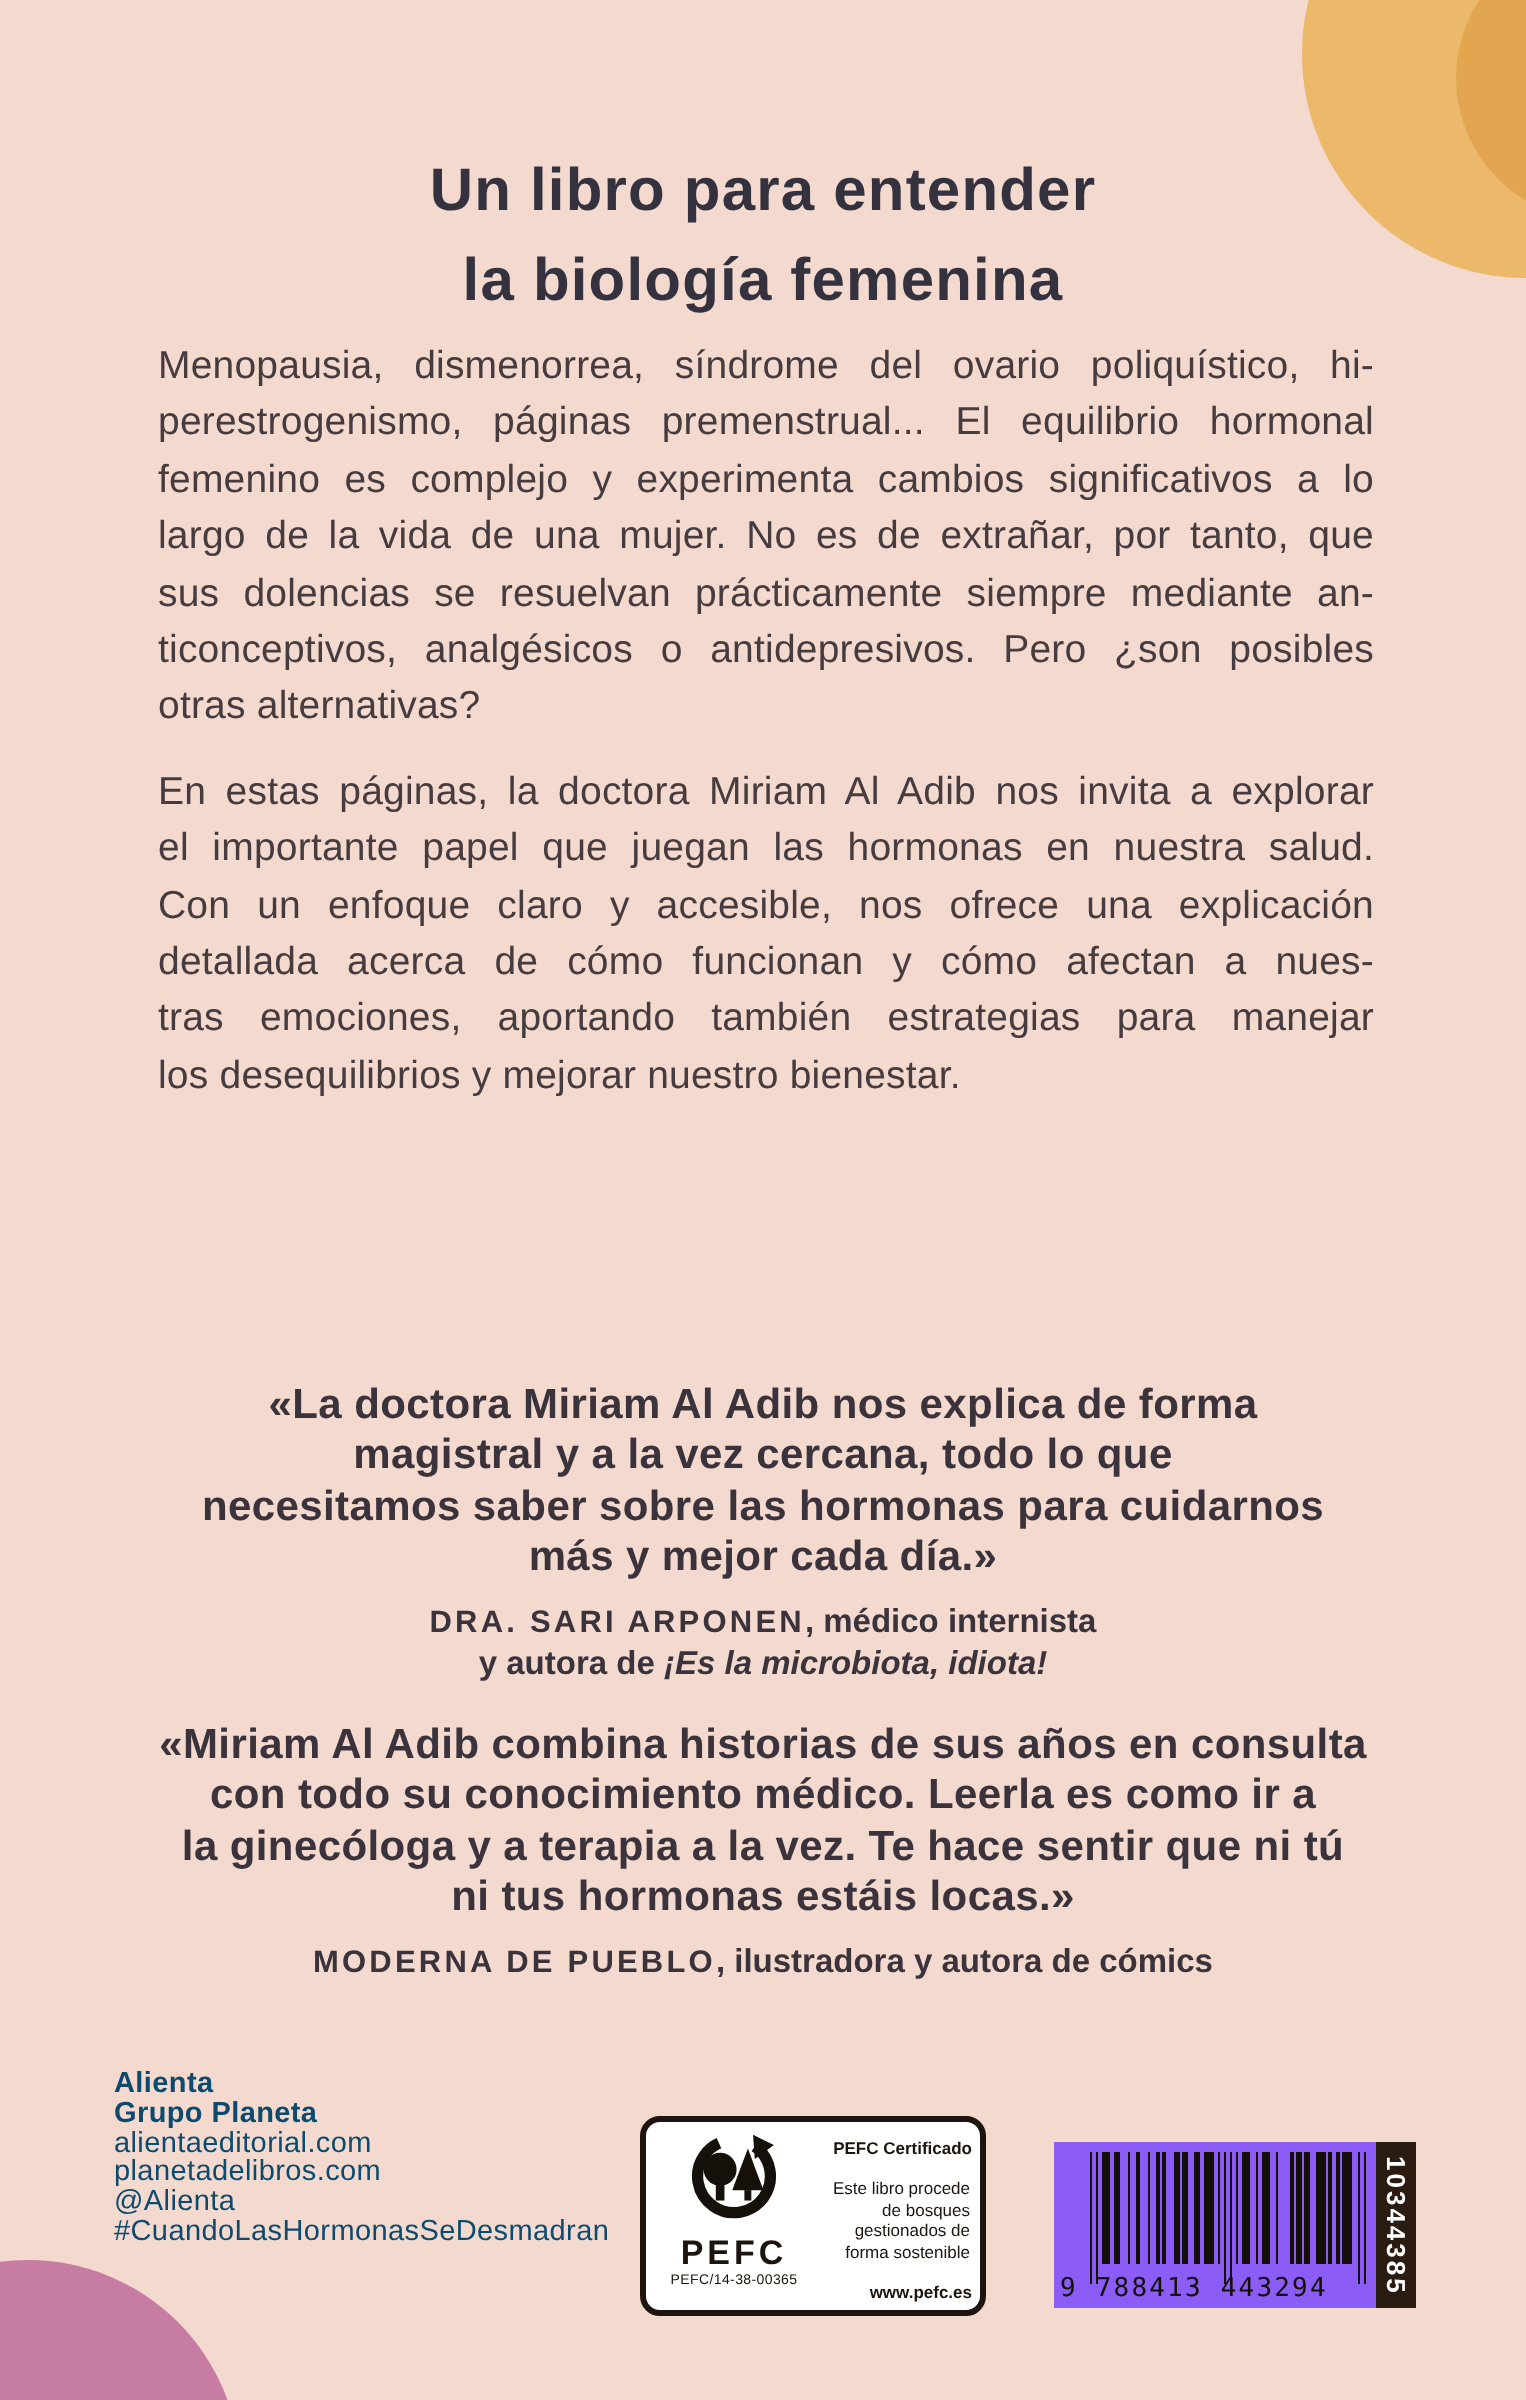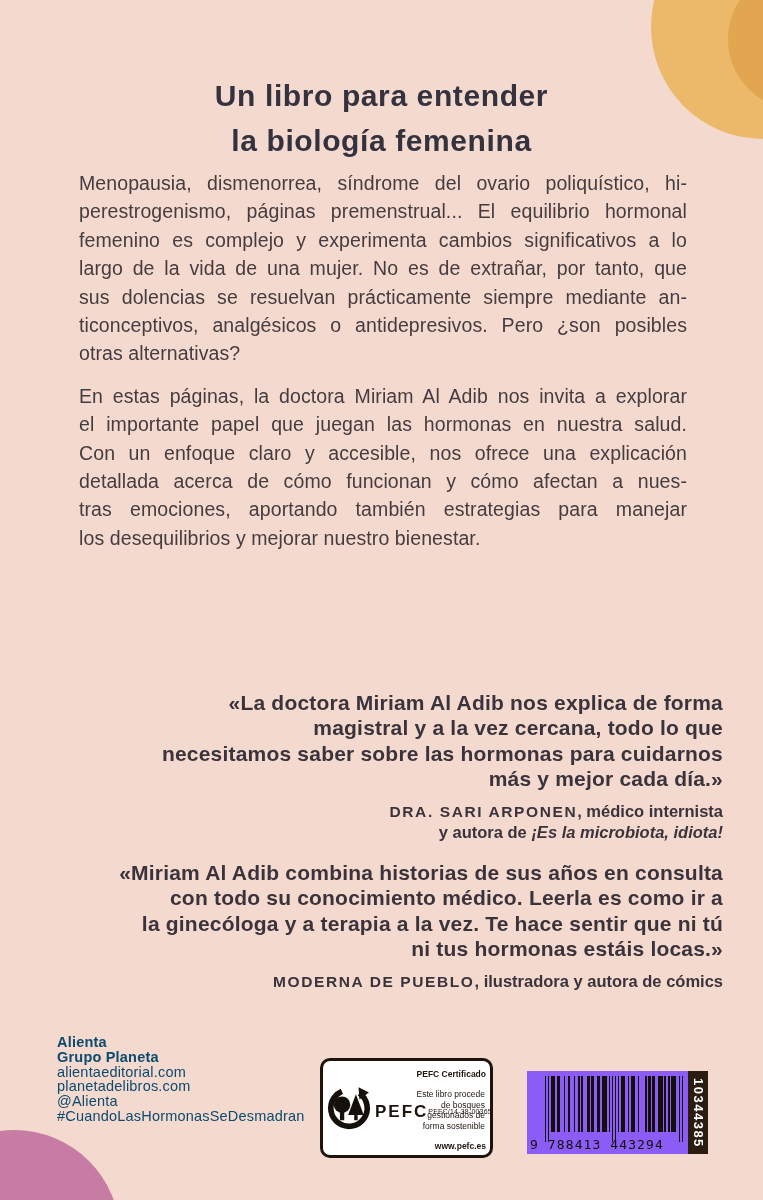--- a/index.html
+++ b/index.html
@@ -24,39 +24,39 @@
   
   .body-copy{position:absolute;top:169px;left:79px;width:608px;z-index:5;color:#463c3f;}
   .para{margin:0 0 14px 0;font-size:19.5px;}
   .para > div{
     line-height:28.4px;text-align:justify;text-align-last:justify;
     white-space:nowrap;letter-spacing:.1px;
   }
   .para > div:last-child{text-align-last:left;}
 
   
-  .quote{position:absolute;left:40px;width:683px;text-align:right;z-index:5;color:#3b333c;}
+  .quote{position:absolute;left:40px;width:683px;text-align:center;z-index:5;color:#3b333c;}
   #quote-1{top:690px;}
   #quote-2{top:860px;}
   .quote-text{font-weight:bold;font-size:21px;line-height:25.4px;white-space:pre-line;letter-spacing:.2px;}
   .quote-attr{margin-top:9px;font-size:16.5px;line-height:20px;font-weight:bold;color:#3b333c;}
   .attr-name{letter-spacing:1.6px;font-size:15.5px;}
   .attr-work{font-style:italic;}
 
   
   .publisher{position:absolute;left:57px;top:1035px;z-index:5;color:#0c4a6e;font-size:14.5px;line-height:14.8px;letter-spacing:.2px;}
   .publisher .b{font-weight:bold;}
 
   
   .pefc-box{
     position:absolute;left:320px;top:1058px;width:173px;height:100px;z-index:5;
     background:#fff;border:3px solid #1d150d;border-radius:10px;box-sizing:border-box;
     display:flex;align-items:stretch;color:#1d150d;
   }
-  .pefc-left{width:88px;display:flex;flex-direction:row;align-items:center;justify-content:flex-start;padding-top:5px;}
+  .pefc-left{width:88px;display:flex;flex-direction:column;align-items:center;justify-content:flex-start;padding-top:5px;}
   .pefc-acronym{font-weight:bold;font-size:17px;letter-spacing:2px;line-height:17px;margin-top:1px;}
   .pefc-code{font-size:7px;letter-spacing:.2px;margin-top:2px;white-space:nowrap;}
   .pefc-right{flex:1;padding:8px 4px 6px 2px;display:flex;flex-direction:column;text-align:right;}
   .pefc-cert{font-size:8.5px;font-weight:bold;}
   .pefc-desc{font-size:8.5px;line-height:10.5px;margin-top:10px;width:72px;}
   .pefc-url{font-size:8.5px;font-weight:bold;margin-top:10px;}
 
   
   .barcode-box{position:absolute;left:527px;top:1071px;width:161px;height:83px;background:#8b5cf6;z-index:5;}
   .barcode-bars{position:absolute;left:18px;top:5px;width:138px;height:66px;}

